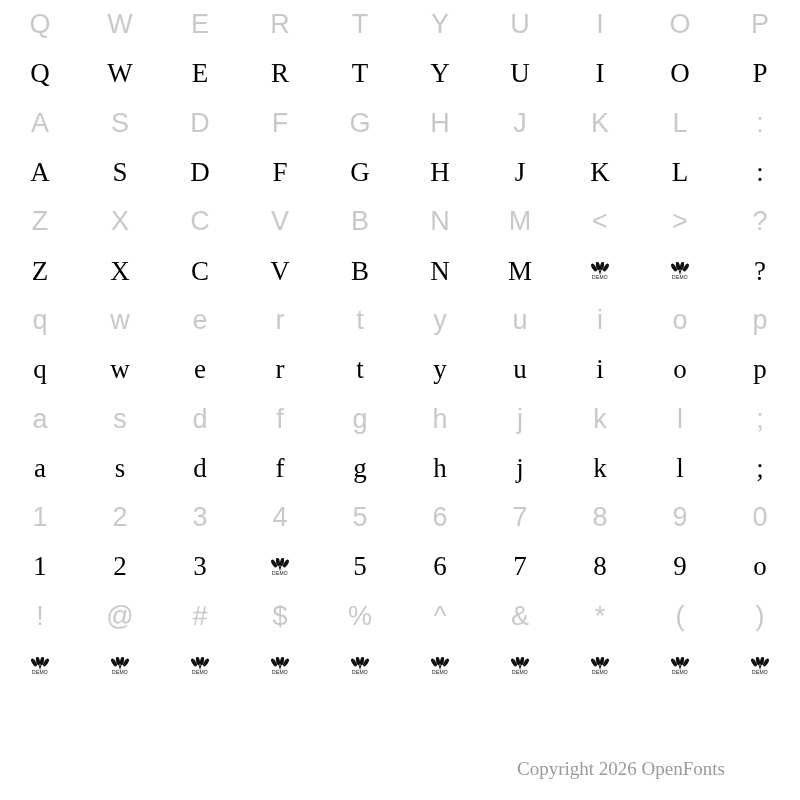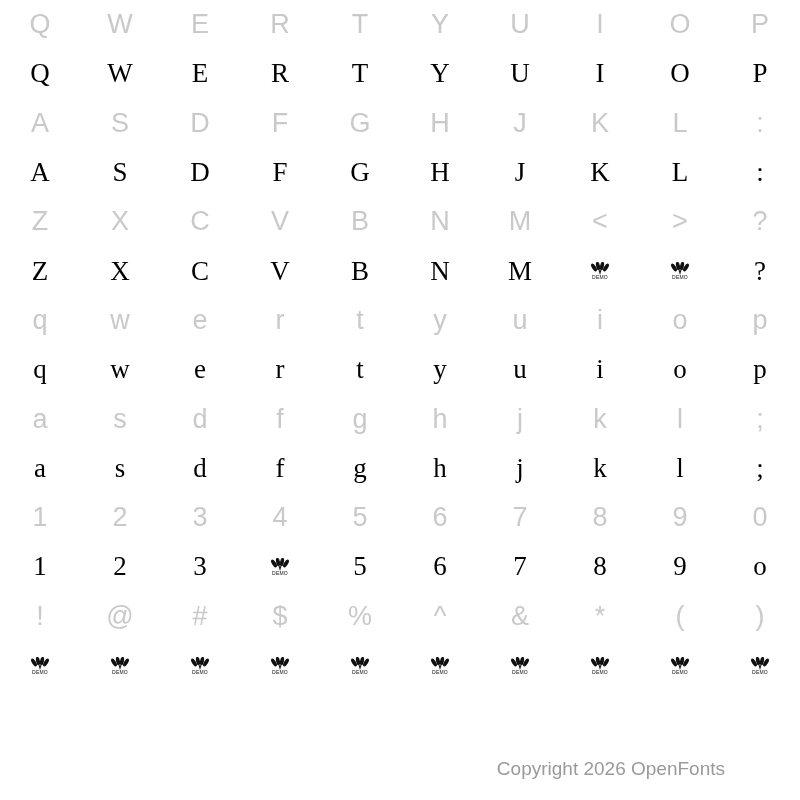--- a/index.html
+++ b/index.html
@@ -73,21 +73,21 @@
     position: absolute;
     left: 0;
     top: 748px;
     width: 800px;
     height: 52px;
   }
   #copyright {
     position: absolute;
     right: 75px;
     top: 10px;
-    font-family: Liberation Sans, sans-serif;
+    font-family: Liberation Serif, serif;
     font-size: 19px;
     color: #9a9a9a;
     white-space: nowrap;
     margin-left: 23px;
   }
 </style>
 </head>
 <body>
 
 <div id="specimen">

